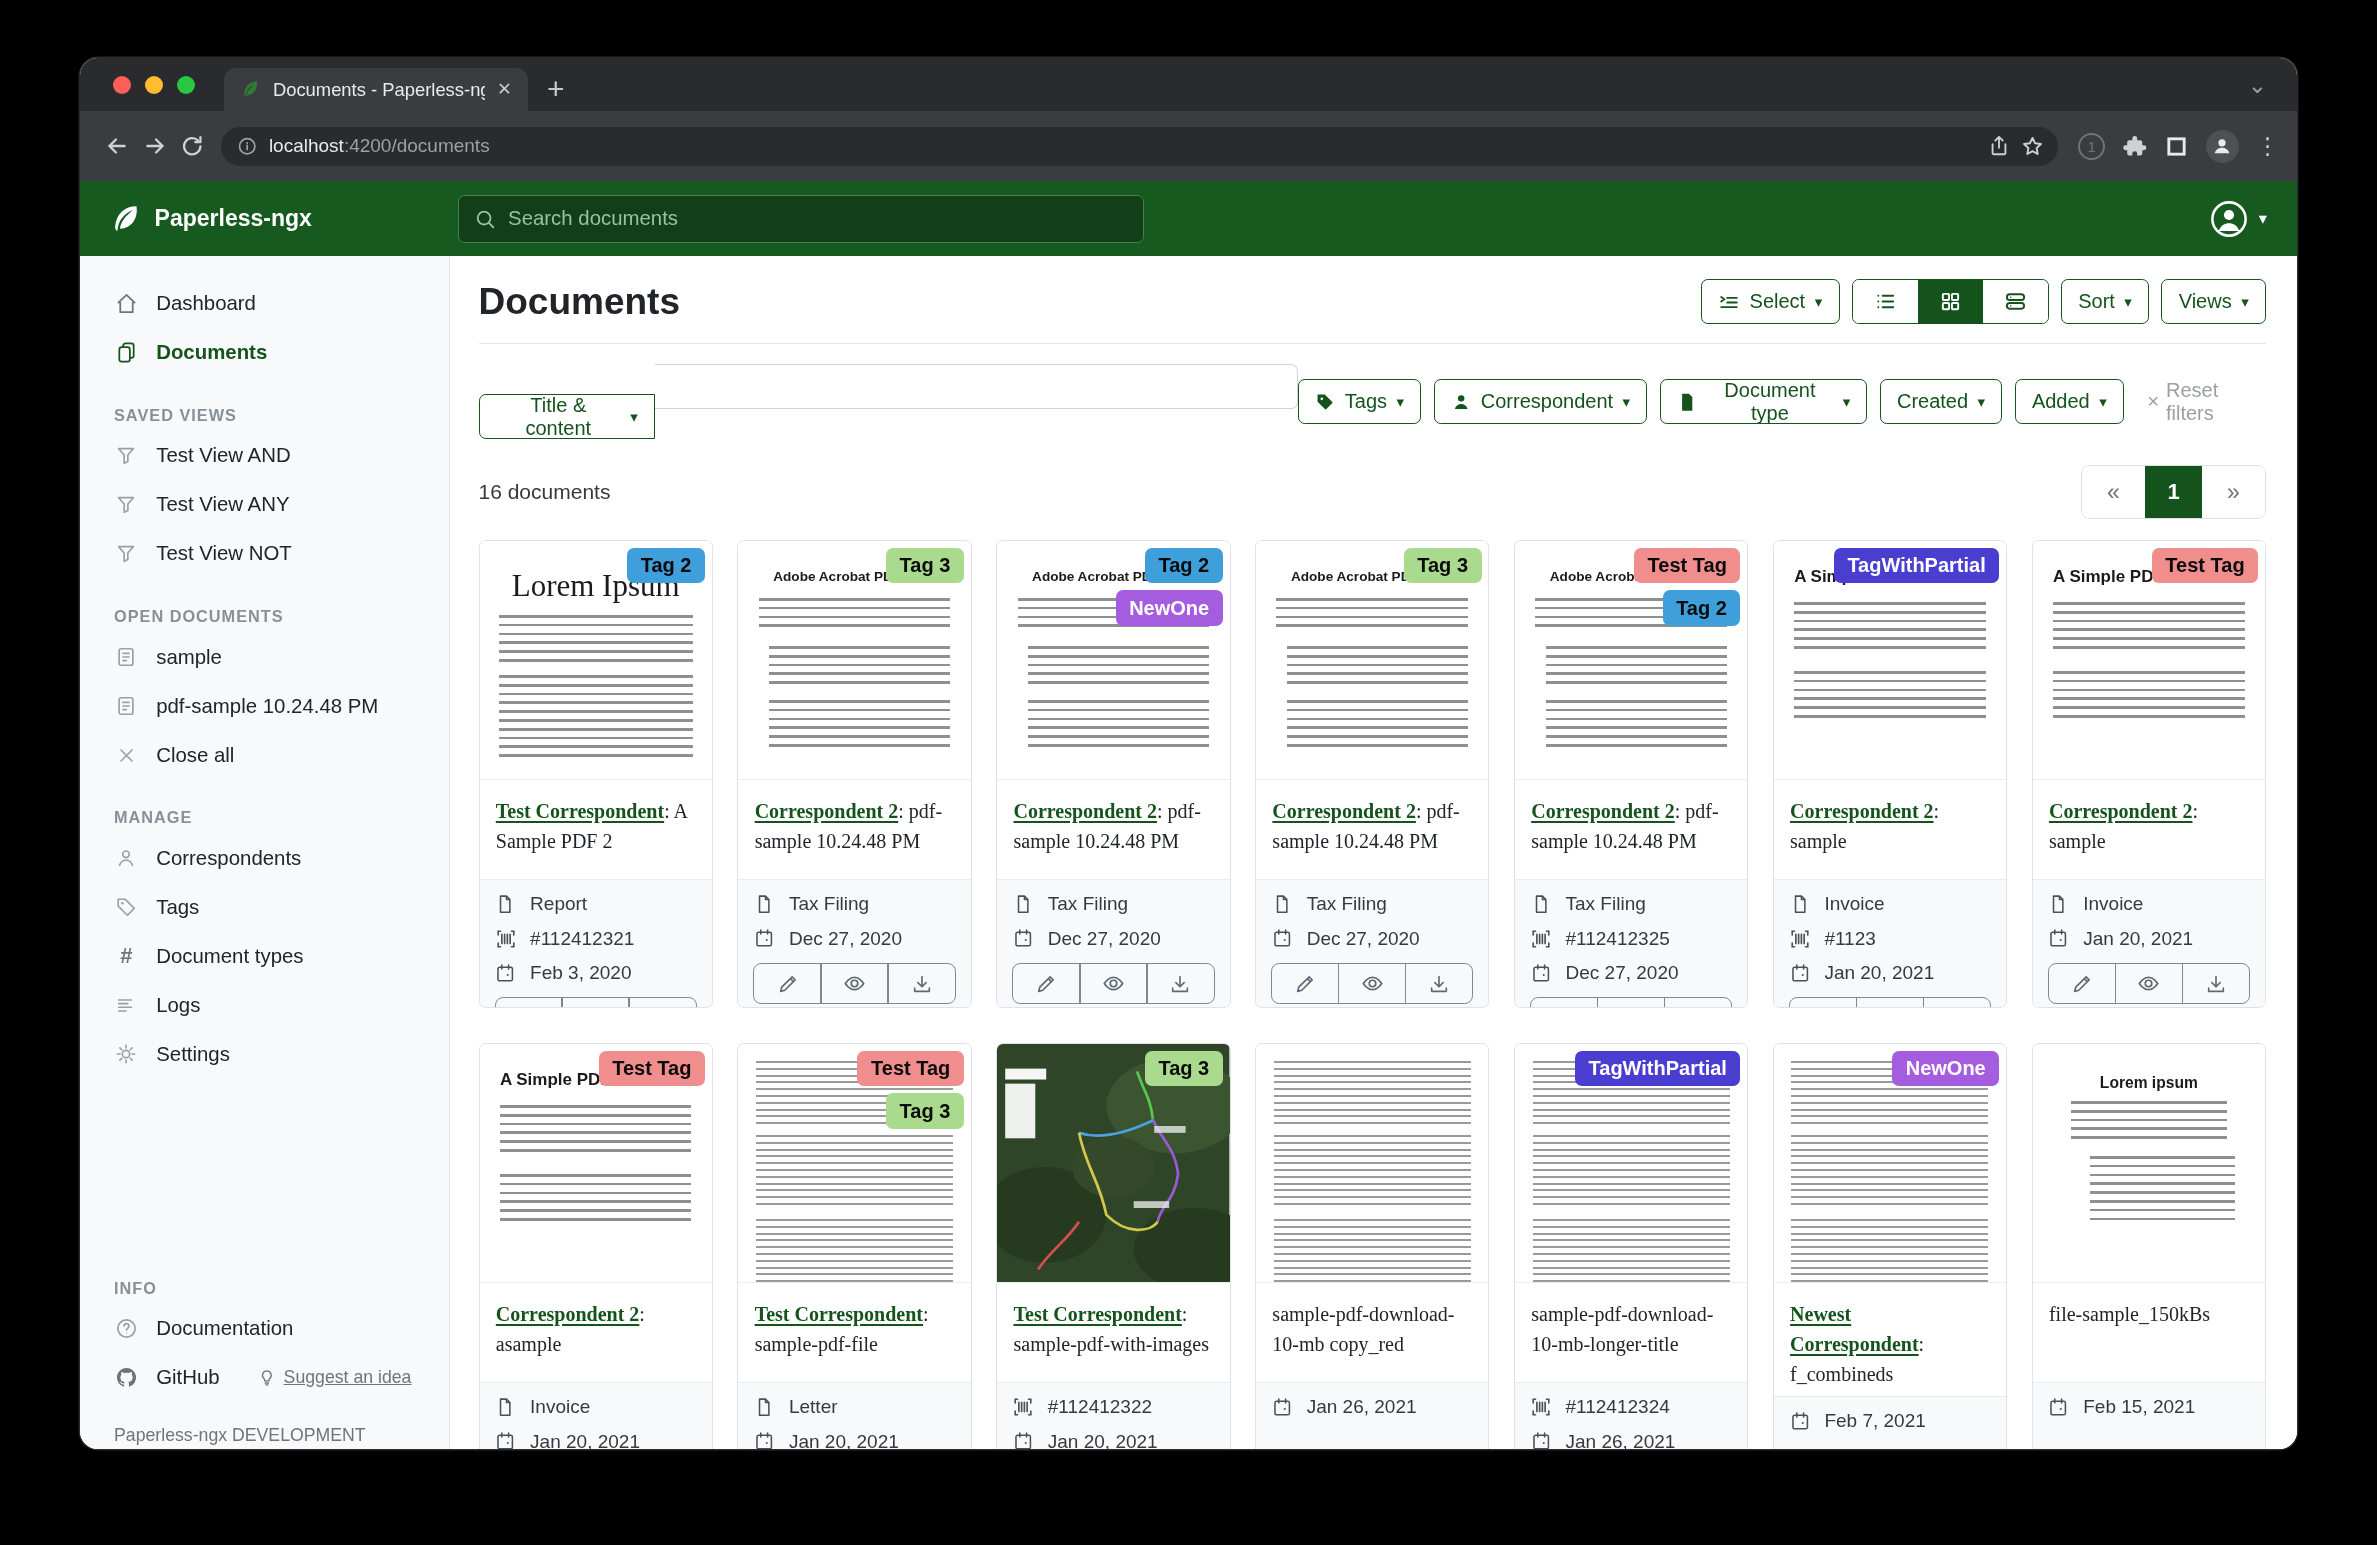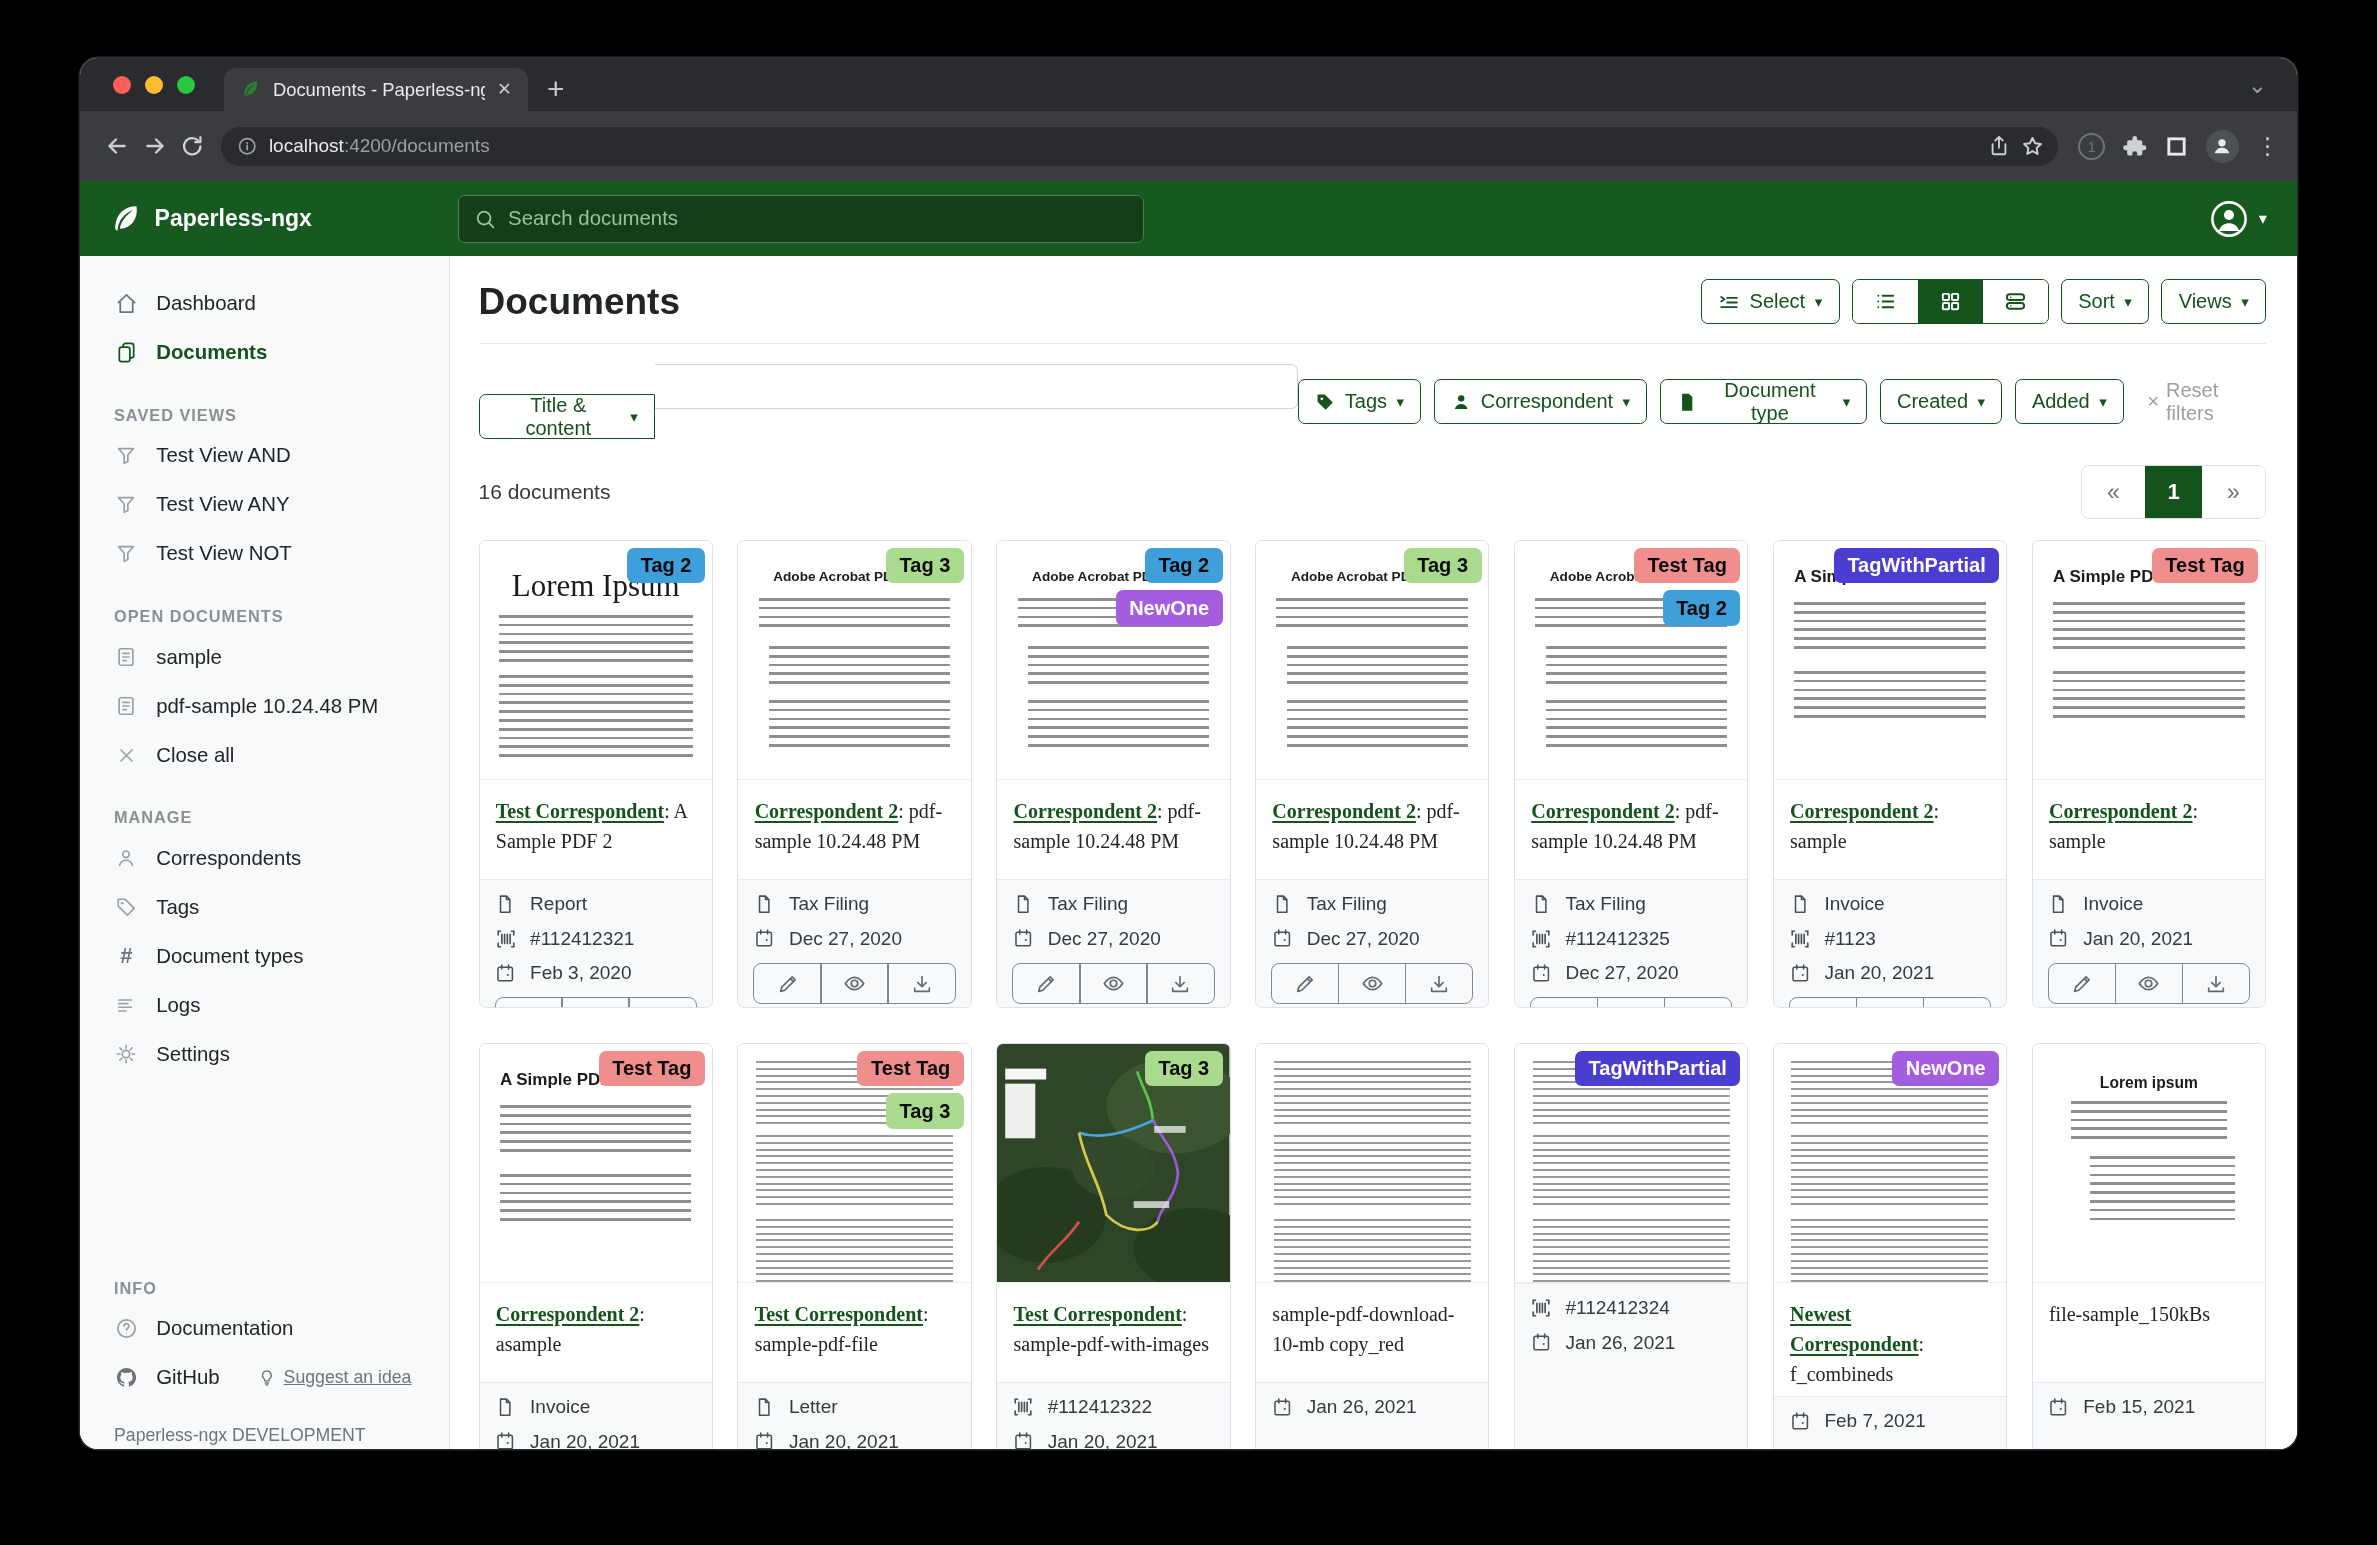--- a/index.html
+++ b/index.html
@@ -1193,20 +1193,23 @@
     <div class="thumb t-dense">
       <div class="tags">
                 <span class="badge" style="background: rgb(74, 62, 208); color: rgb(255, 255, 255);">TagWithPartial</span>
               </div>
       <div class="thumb-inner">
                 <div class="p"></div>
                 <div class="p"></div>
                 <div class="p"></div>
               </div>
     </div>
+    <div class="title-block">
+      <span class="trest">sample-pdf-download-10-mb-longer-title</span>
+    </div>
     <div class="card-bottom">
       <div class="meta">
                 <div class="mrow">
                   <span class="mic">
                     <svg width="22" height="22" viewBox="0 0 24 24" fill="none" stroke="currentColor" stroke-width="1.8" stroke-linecap="round">
                       <path d="M6 3.5H3.5v4M18 3.5h2.5v4M6 20.5H3.5v-4M18 20.5h2.5v-4M7.5 7v10M10.5 7v10M13.5 7v10M16.5 7v10"></path>
                     </svg>
                   </span>
                   <span>#112412324</span>
                 </div>

